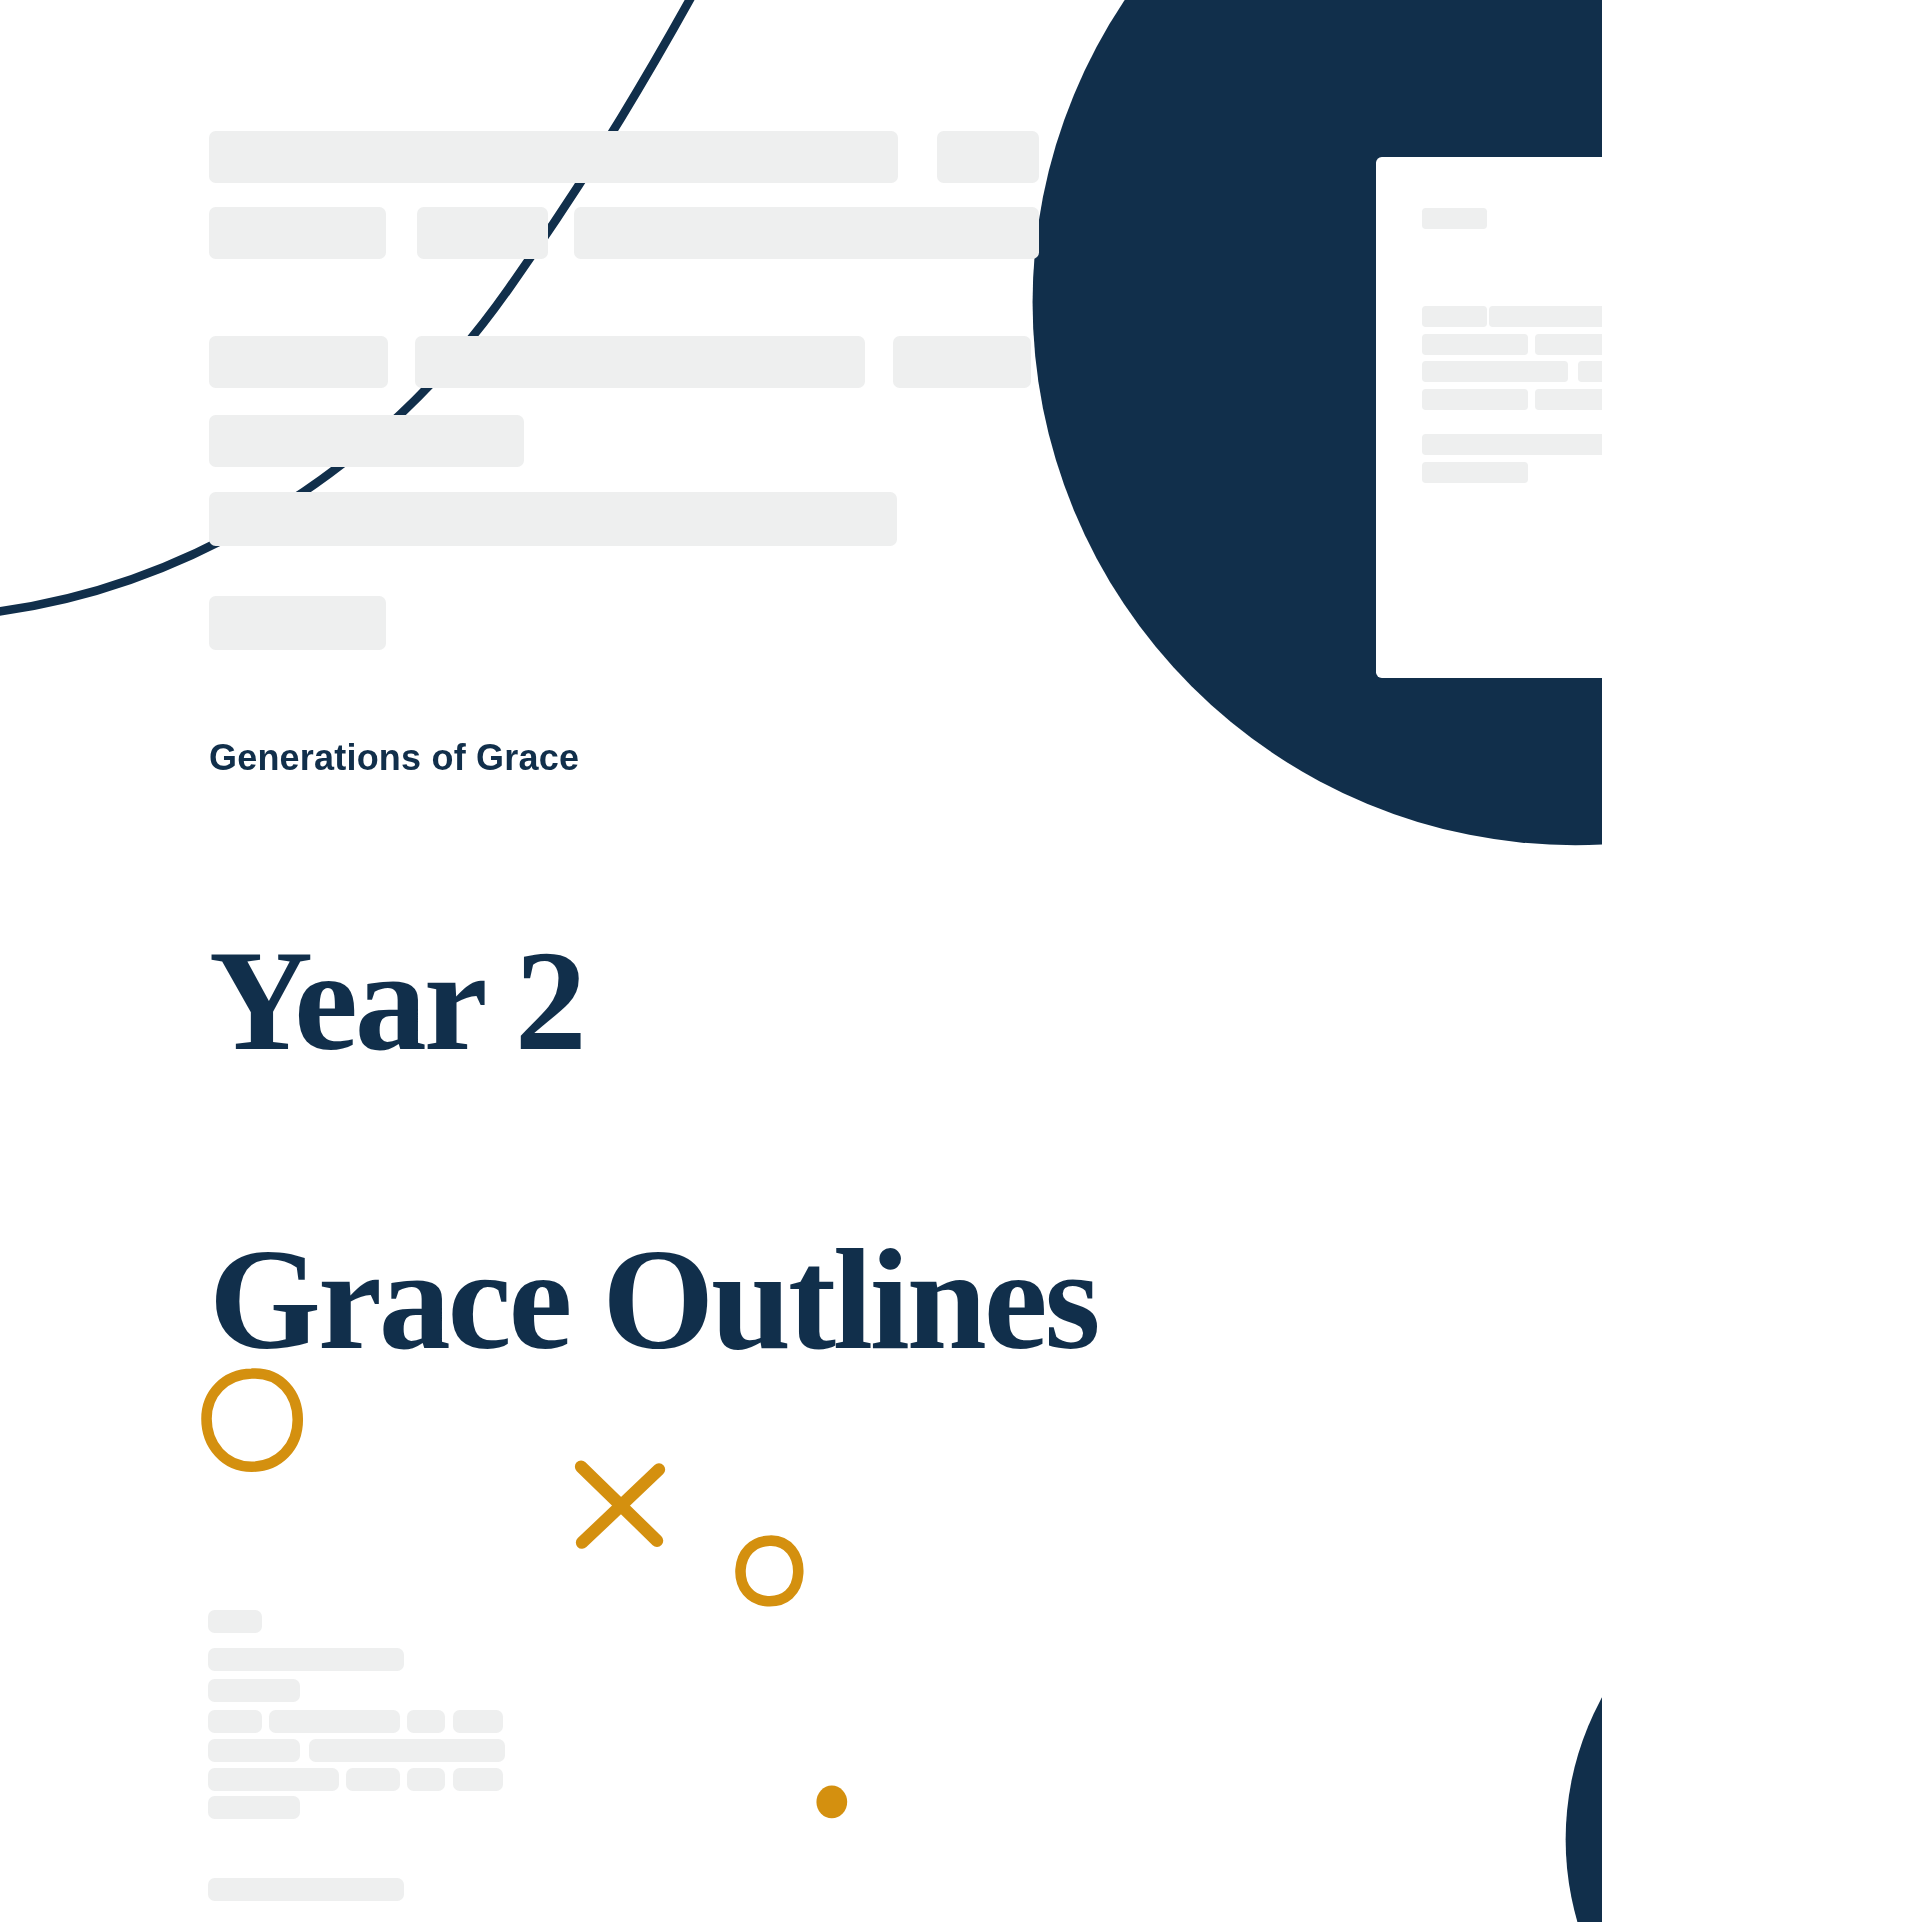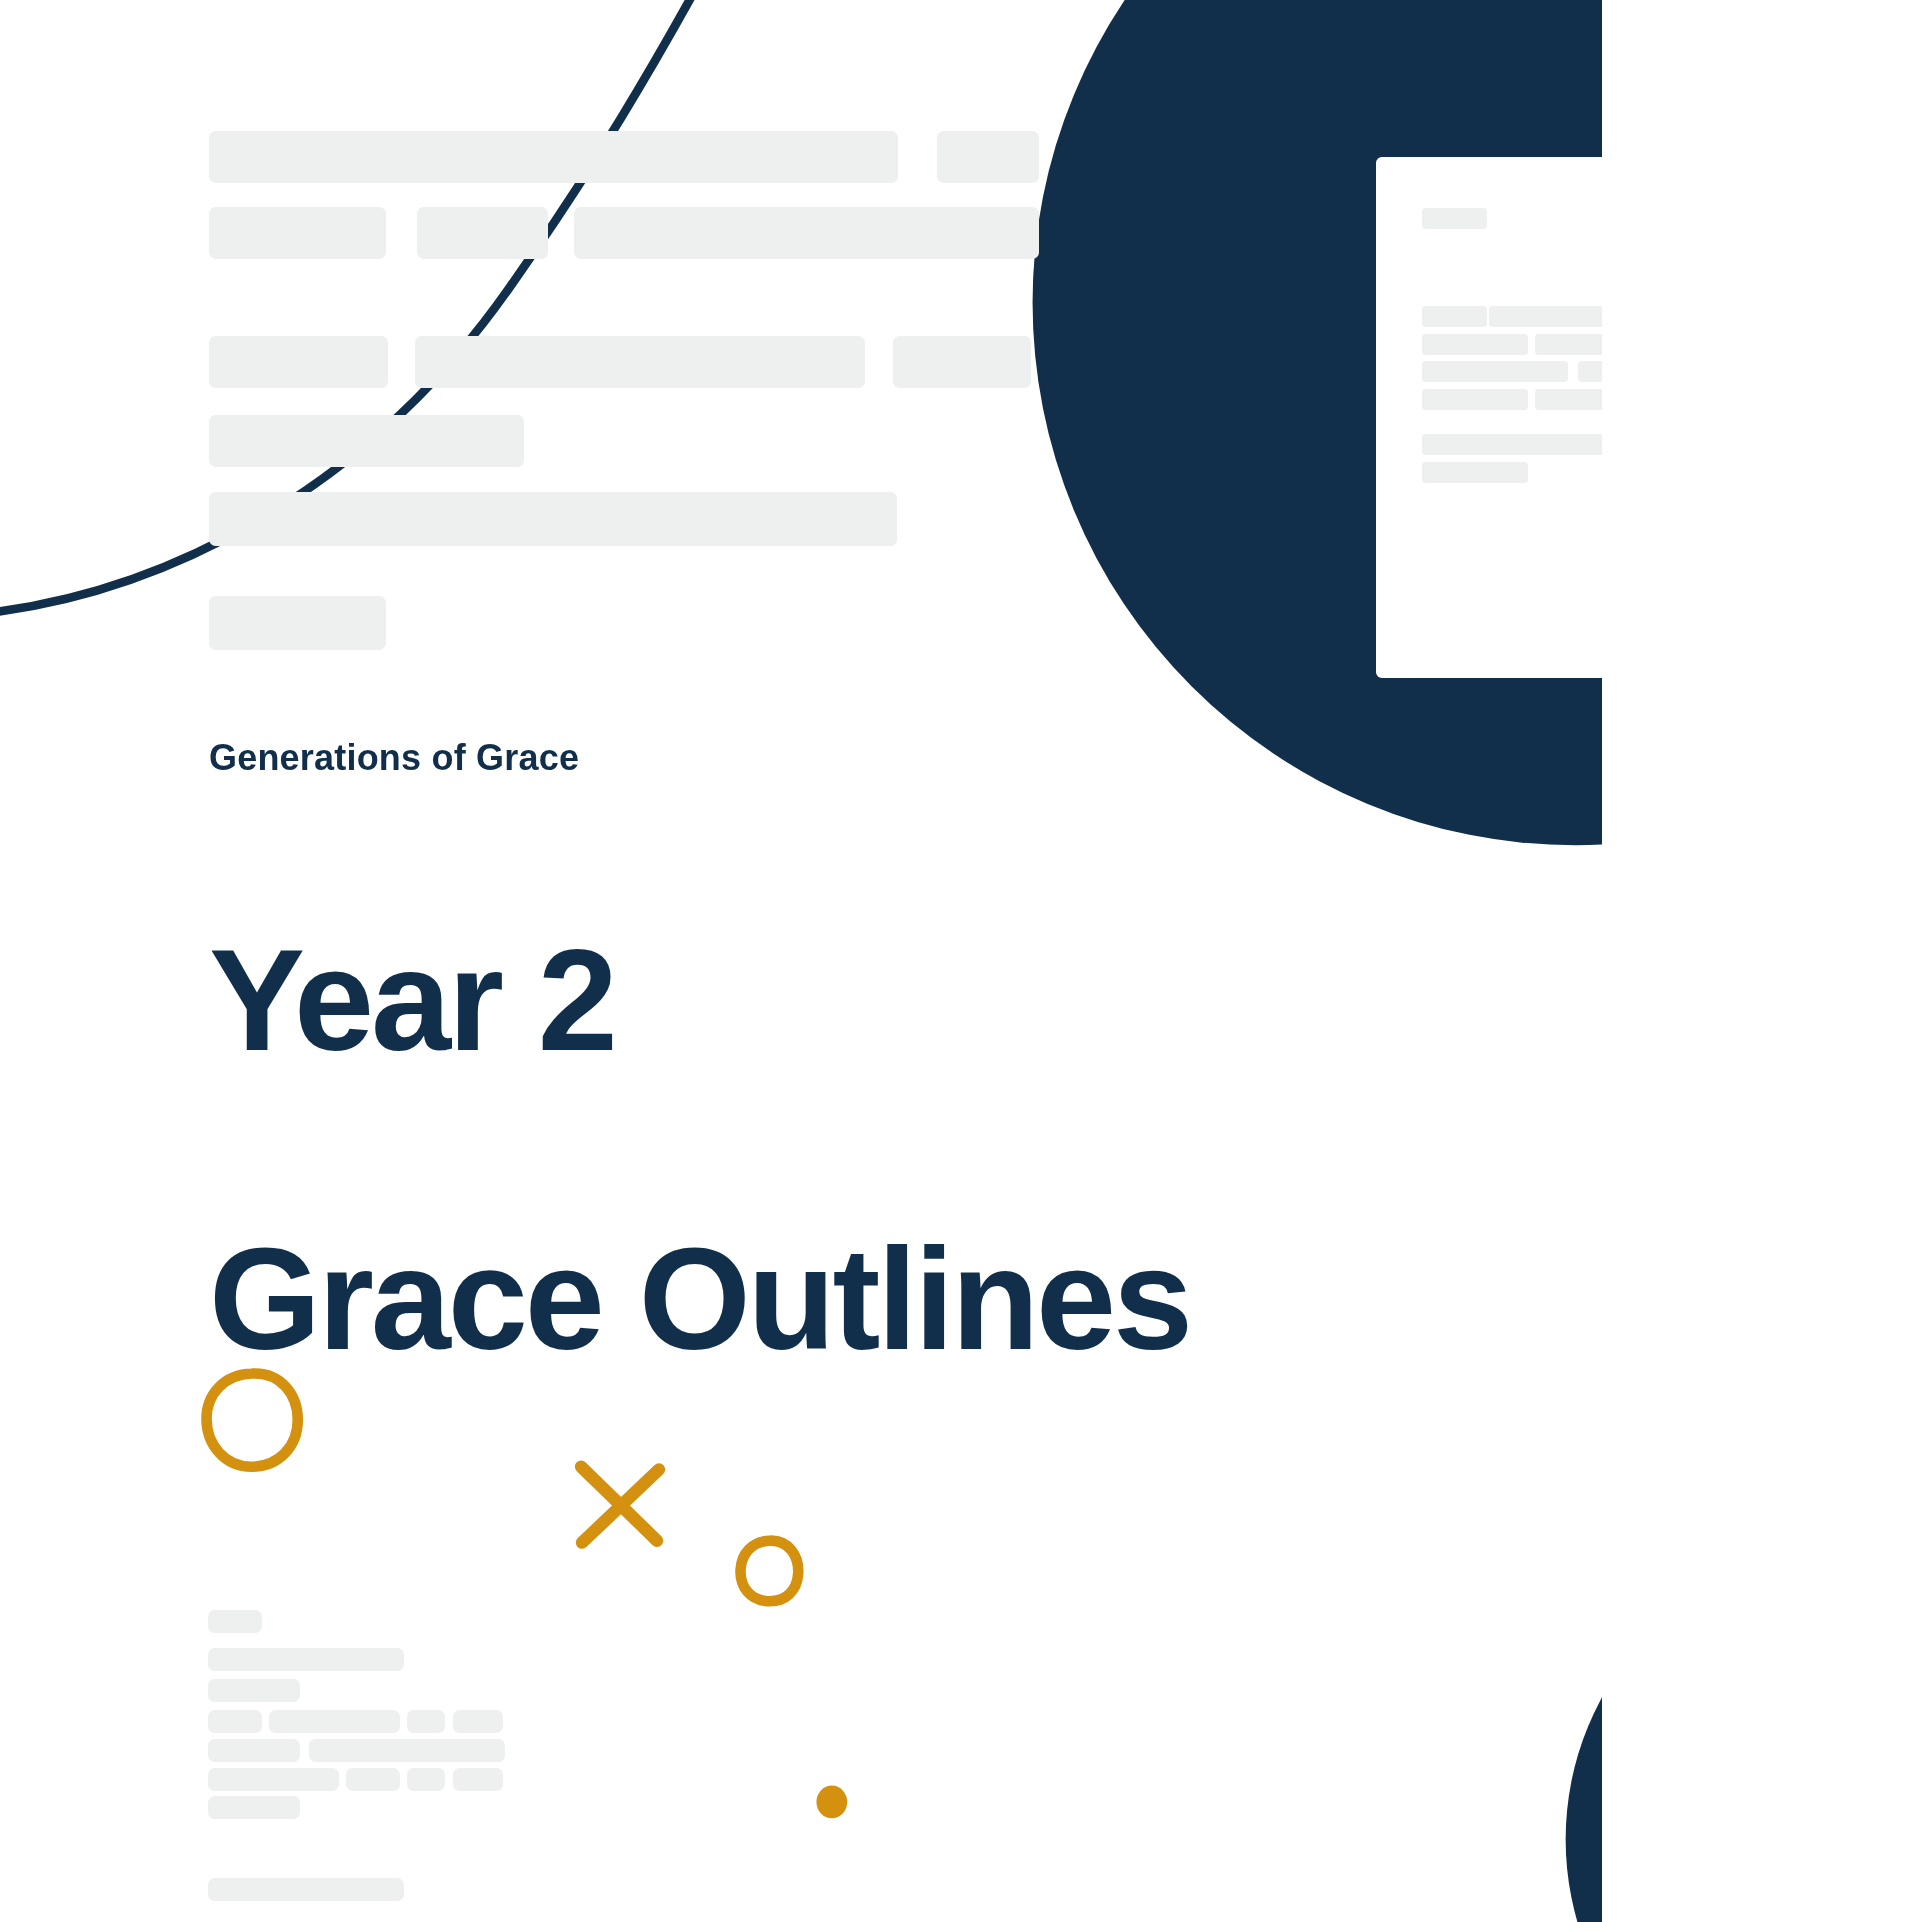--- a/index.html
+++ b/index.html
@@ -31,20 +31,21 @@
   #text-block{position:absolute;left:209px;top:740px;}
   #eyebrow{
     font-size:36px;font-weight:bold;color:#112f4b;
     letter-spacing:0.2px;line-height:1;margin:0;
   }
   #headline{
     margin:0;
     font-size:144px;font-weight:bold;color:#112f4b;
     line-height:1.04;letter-spacing:-3.1px;
     white-space:pre-line;
+    font-family:Liberation Serif, serif;
   }
   #headline .hl-line{display:block;}
 </style>
 </head>
 <body>
 
 <div id="stage">
 
   <svg class="layer" viewBox="0 0 2001 2001" width="1922" height="1922" xmlns="http://www.w3.org/2000/svg">
 

